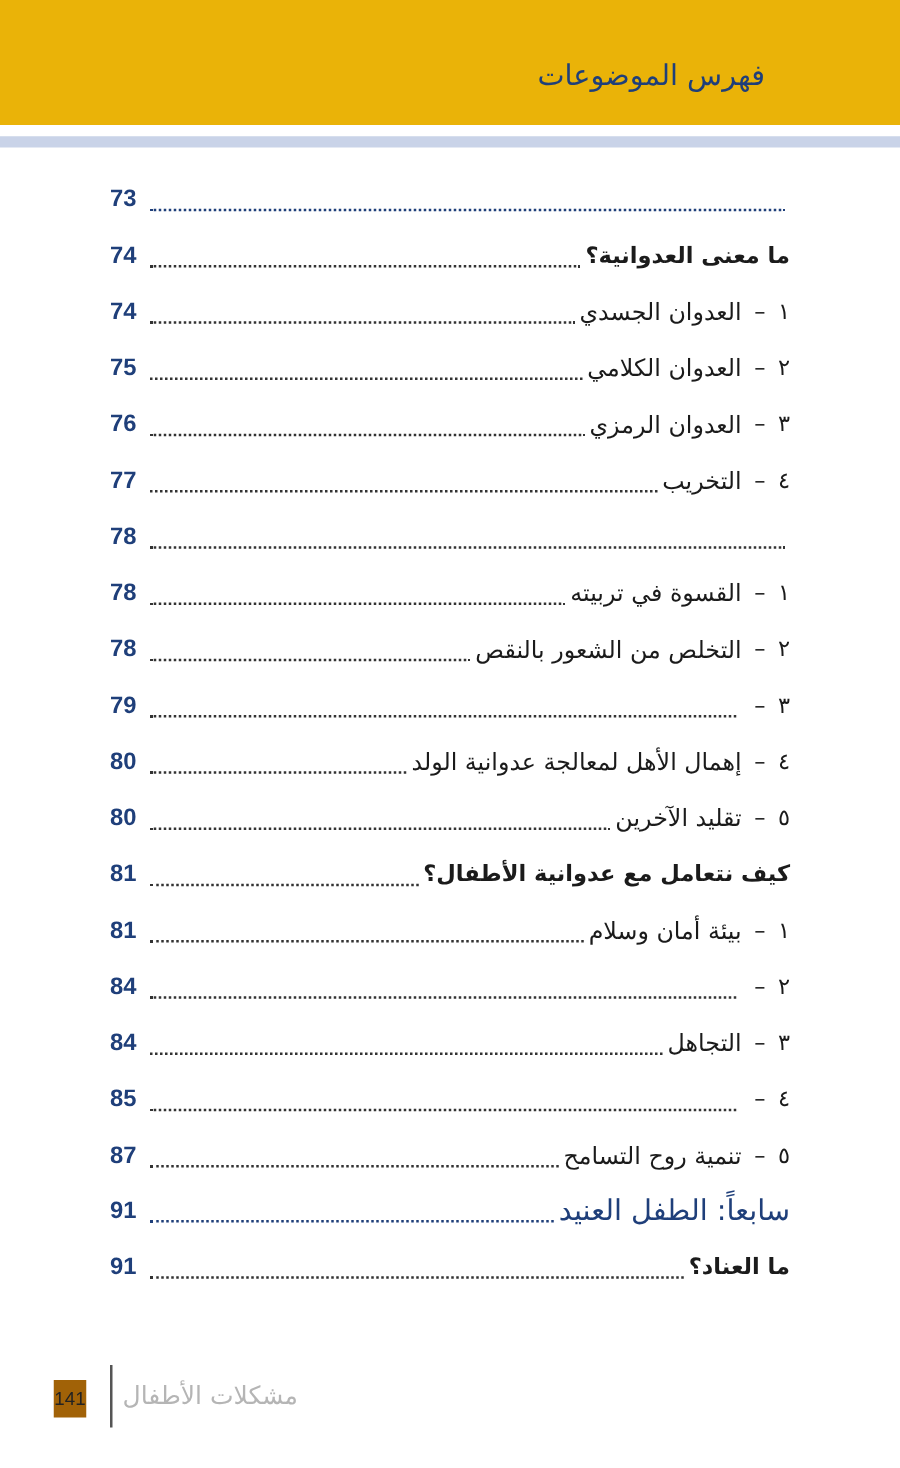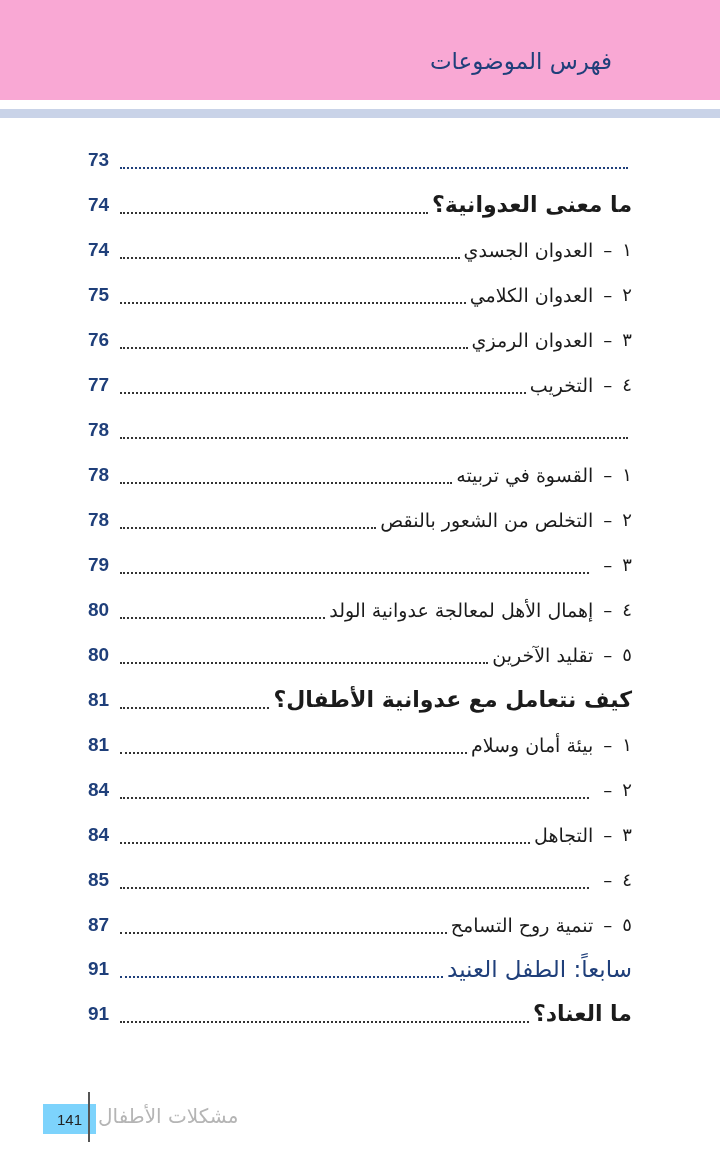--- a/index.html
+++ b/index.html
@@ -12,21 +12,21 @@
       height: 1174px;
       position: relative;
       overflow: hidden;
       font-family: "DejaVu Sans", sans-serif;
     }
     .header {
       position: absolute;
       top: 0; left: 0;
       width: 720px;
       height: 100px;
-      background: #f9a8d4;
+      background: #eab308;
     }
     .header-title {
       position: absolute;
       right: 108px;
       top: 48px;
       font-size: 23px;
       color: #1f3f7a;
       font-weight: normal;
       direction: rtl;
       white-space: nowrap;
@@ -66,21 +66,21 @@
     }
     .toc-row .title {
       font-size: 19px;
       color: #1b1b1b;
       white-space: nowrap;
       font-family: "DejaVu Serif", serif;
     }
     .toc-row.question .title {
       font-weight: bold;
       font-family: "DejaVu Sans", sans-serif;
-      font-size: 22px;
+      font-size: 18px;
     }
     .toc-row.chapter .title {
       color: #1f3f7a;
       font-size: 23px;
       font-family: "DejaVu Sans", sans-serif;
     }
     .toc-row .dots {
       flex: 1 1 auto;
       border-bottom: 2px dotted #333333;
       height: 0;
@@ -104,23 +104,23 @@
       position: absolute;
       top: 1092px;
       left: 0;
       width: 720px;
       height: 60px;
     }
     .page-box {
       position: absolute;
       left: 43px;
       top: 12px;
-      width: 53px;
+      width: 26px;
       height: 30px;
-      background: #7dd3fc;
+      background: #a16207;
       font-family: "Liberation Sans", sans-serif;
       font-size: 15px;
       color: #222222;
       display: flex;
       align-items: center;
       justify-content: center;
     }
     .footer-divider {
       position: absolute;
       left: 88px;

